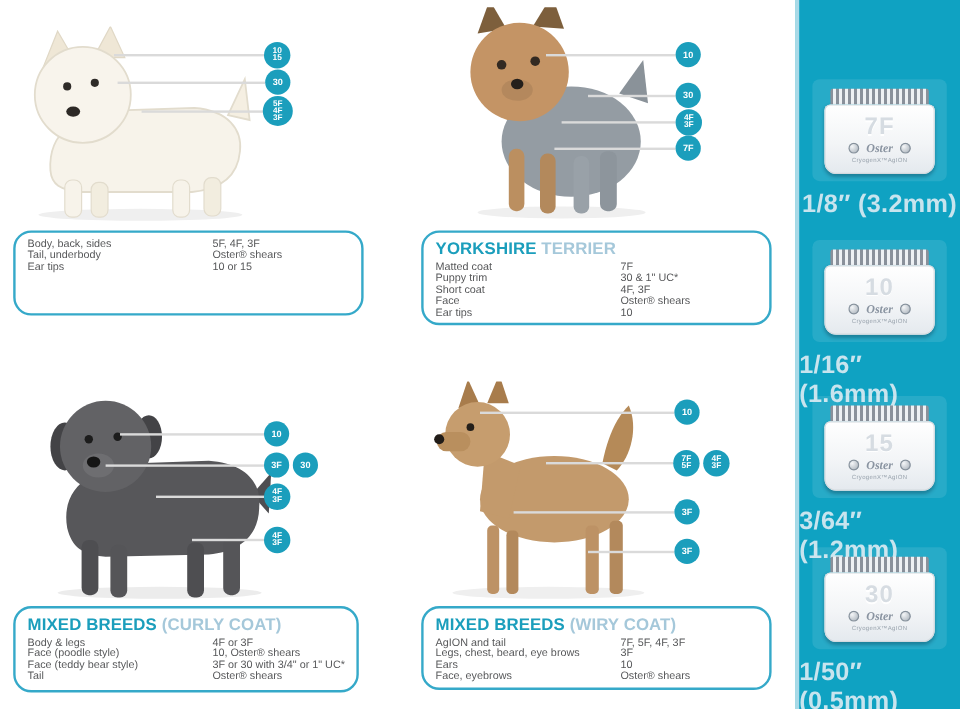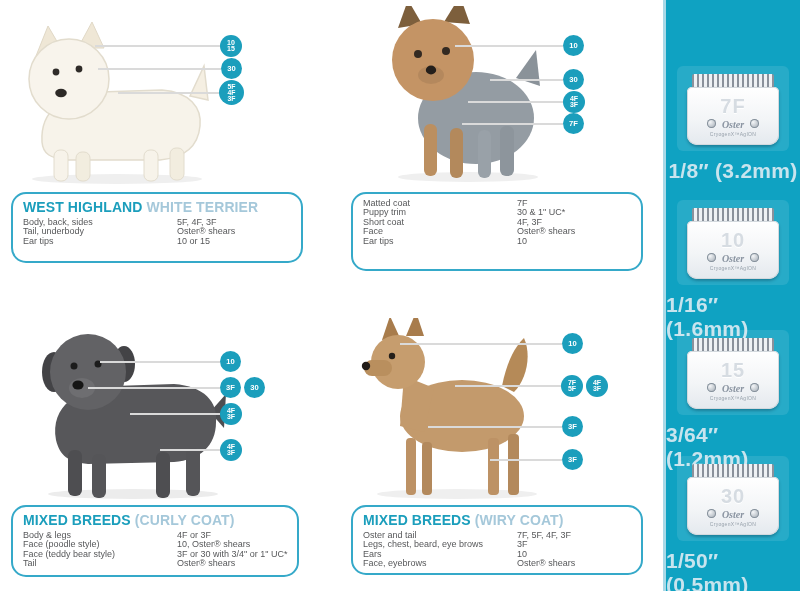--- a/index.html
+++ b/index.html
@@ -74,24 +74,20 @@
   </div>
   <div class="badge s1" style="left:221px;top:58px;">
     <span>30</span>
   </div>
   <div class="badge s3" style="left:219px;top:80px;">
     <span>5F</span>
       <span>4F</span>
       <span>3F</span>
   </div>
   <div class="ibox" style="left:11px;top:192px;width:292px;height:71px;">
-    <h2>
-      <span class="t1">WEST HIGHLAND</span>
-      <span class="t2">WHITE TERRIER</span>
-    </h2>
     <div class="row">
         <span class="lbl">Body, back, sides</span>
         <span class="val">5F, 4F, 3F</span>
       </div>
     <div class="row">
         <span class="lbl">Tail, underbody</span>
         <span class="val">Oster® shears</span>
       </div>
     <div class="row">
         <span class="lbl">Ear tips</span>
@@ -126,20 +122,24 @@
     <span>30</span>
   </div>
   <div class="badge s2" style="left:563px;top:91px;">
     <span>4F</span>
       <span>3F</span>
   </div>
   <div class="badge s1" style="left:563px;top:113px;">
     <span>7F</span>
   </div>
   <div class="ibox" style="left:351px;top:192px;width:292px;height:79px;">
+    <h2>
+      <span class="t1">YORKSHIRE</span>
+      <span class="t2">TERRIER</span>
+    </h2>
     <div class="row">
         <span class="lbl">Matted coat</span>
         <span class="val">7F</span>
       </div>
     <div class="row">
         <span class="lbl">Puppy trim</span>
         <span class="val">30 &amp; 1" UC*</span>
       </div>
     <div class="row">
         <span class="lbl">Short coat</span>
@@ -251,21 +251,21 @@
   </div>
   <div class="badge s1" style="left:562px;top:449px;">
     <span>3F</span>
   </div>
   <div class="ibox" style="left:351px;top:505px;width:292px;height:70px;">
     <h2>
       <span class="t1">MIXED BREEDS</span>
       <span class="t2">(WIRY COAT)</span>
     </h2>
     <div class="row">
-        <span class="lbl">Oster and tail</span>
+        <span class="lbl">AgION and tail</span>
         <span class="val">7F, 5F, 4F, 3F</span>
       </div>
     <div class="row">
         <span class="lbl">Legs, chest, beard, eye brows</span>
         <span class="val">3F</span>
       </div>
     <div class="row">
         <span class="lbl">Ears</span>
         <span class="val">10</span>
       </div>

